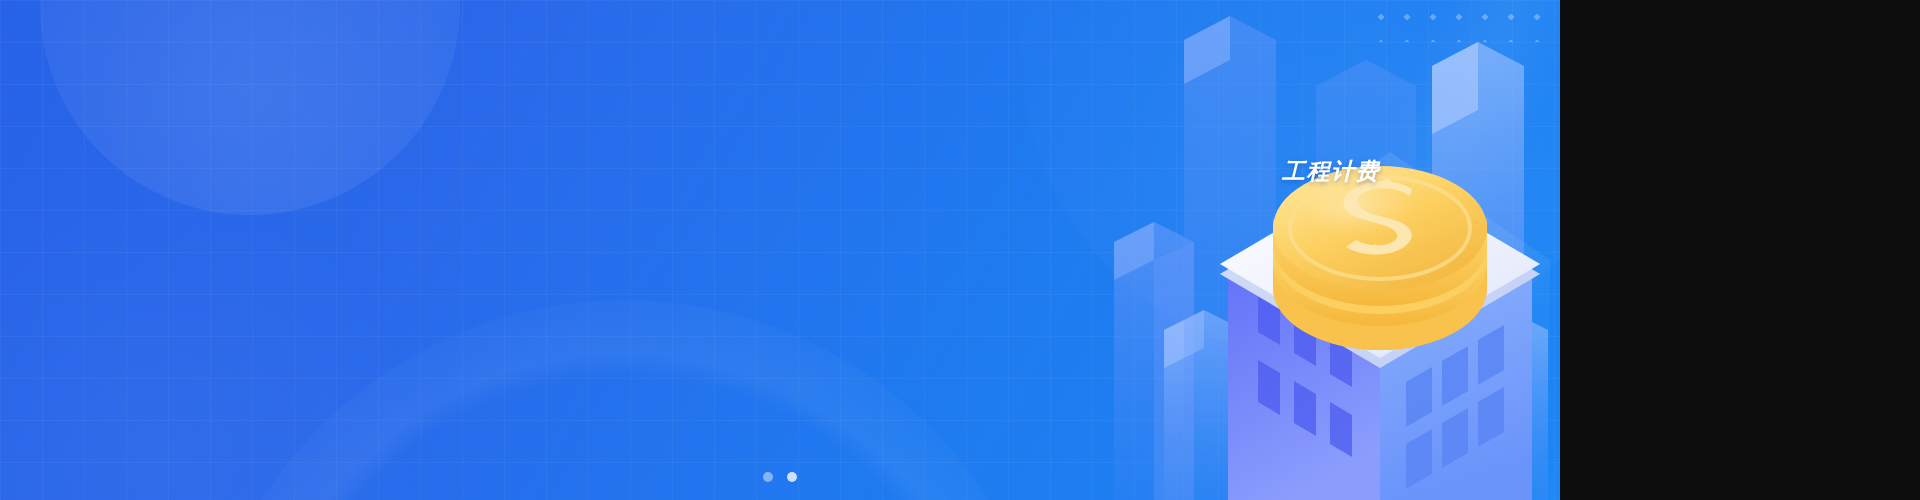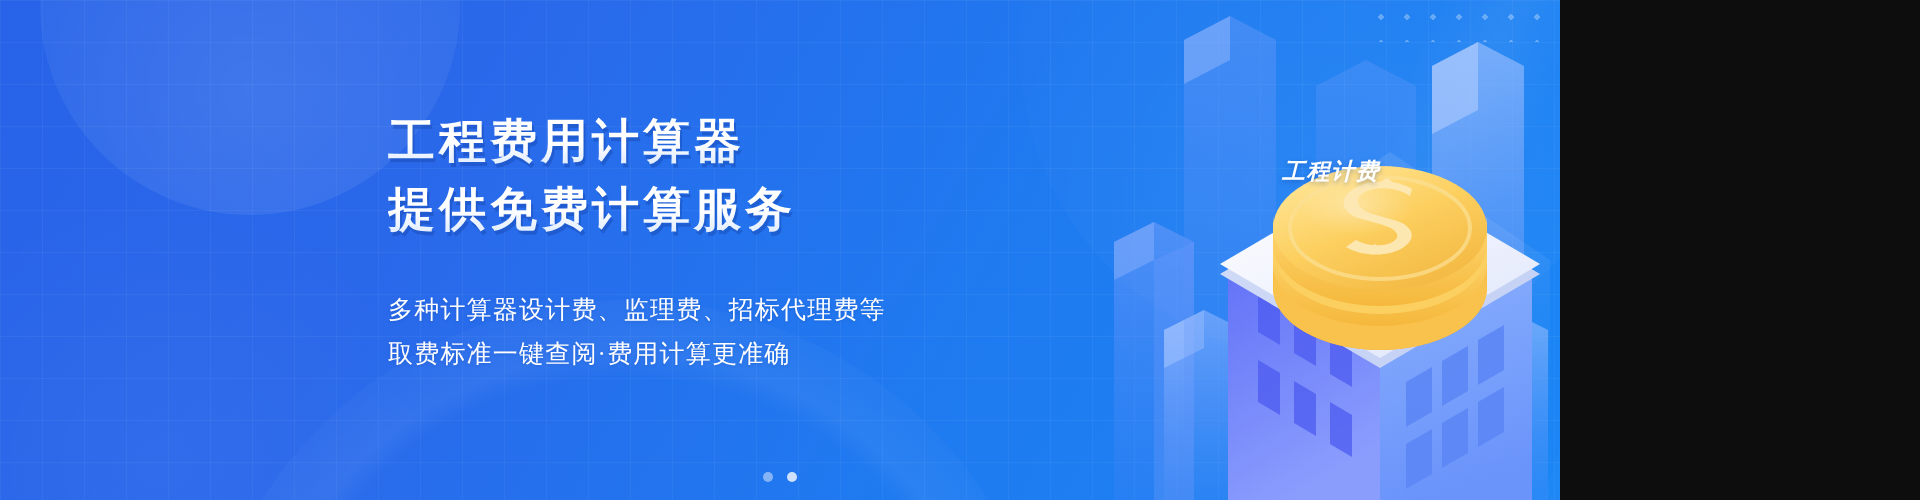--- a/index.html
+++ b/index.html
@@ -285,27 +285,19 @@
                    c -19 -5 -25 -18 -10 -29 c 15 -11 44 -11 60 -1 Z"></path>
           <path d="M 300 182 l 7 -4 l 6 4 l -7 4 Z"></path>
           <path d="M 288 248 l 7 -4 l 6 4 l -7 4 Z"></path>
         </g>
       </g>
     </svg>
   </div>
 
   <div class="iso-label">工程计费</div>
 
-  <div class="copy">
-    <div class="headline">工程费用计算器</div>
-    <div class="headline">提供免费计算服务</div>
-    <div class="sub-list">
-      <div class="subline">多种计算器设计费、监理费、招标代理费等</div>
-      <div class="subline">取费标准一键查阅·费用计算更准确</div>
-    </div>
-  </div>
 
   <div class="carousel-dots">
     <span class="cdot"></span>
     <span class="cdot active"></span>
   </div>
 
 </div>
 
 </body></html>

